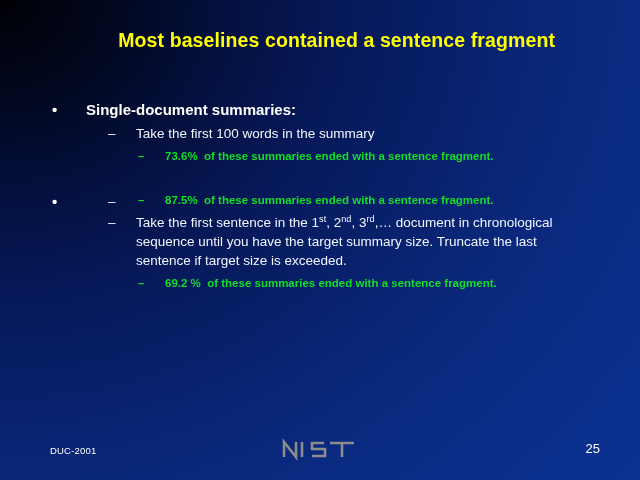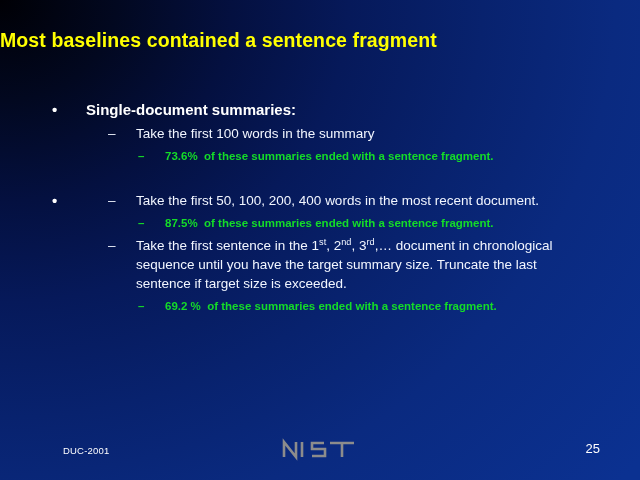--- a/index.html
+++ b/index.html
@@ -25,21 +25,21 @@
     font-family: "Liberation Sans", sans-serif;
     -webkit-font-smoothing: none;
   }
 
   
   #title {
     position: absolute;
     left: 0;
     top: 28px;
     width: 555px;
-    text-align: left;
+    text-align: right;
     color: #ffff00;
     font-size: 19.5px;
     font-weight: bold;
     letter-spacing: 0.1px;
     line-height: 24px;
     white-space: nowrap;
   }
 
   
   #body {
@@ -114,21 +114,21 @@
 
   sup {
     font-size: 0.68em;
     vertical-align: super;
     line-height: 0;
   }
 
   
   #footer-left {
     position: absolute;
-    left: 63px;
+    left: 50px;
     top: 444px;
     color: #ffffff;
     font-size: 9.5px;
     line-height: 13px;
     letter-spacing: 0.2px;
   }
   #footer-right {
     position: absolute;
     right: 40px;
     top: 442px;
@@ -178,21 +178,20 @@
     <div class="gap-md"></div>
 
     <div class="blk">
 
       <div class="row l1">
         <span class="mk">•</span>
       </div>
 
       <div class="row l2">
         <span class="mk">–</span>
-        <span>Take the first 50, 100, 200, 400 words in the most recent document.</span>
       </div>
 
       <div class="row l3">
         <span class="mk">–</span>
         <span>87.5%</span>&nbsp;
         <span>of these summaries ended with a sentence fragment.</span>
       </div>
 
       <div class="row l2">
         <span class="mk">–</span>

